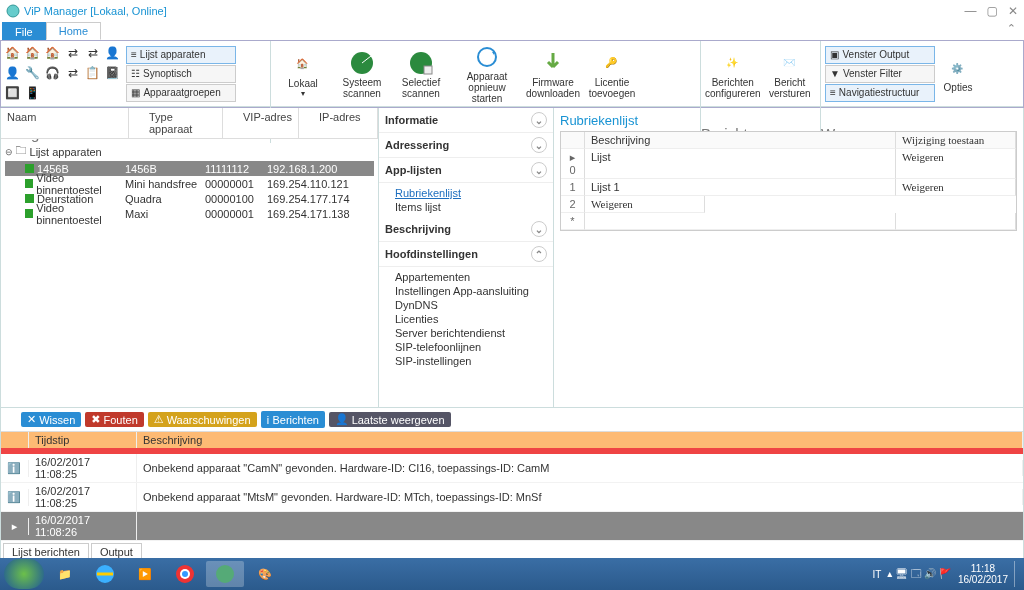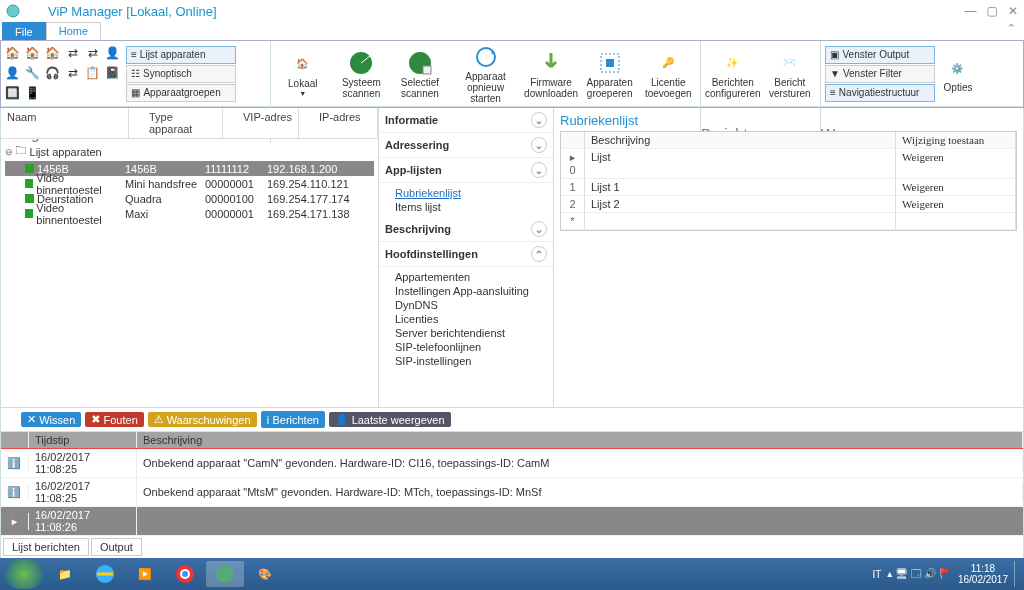--- a/index.html
+++ b/index.html
@@ -1,21 +1,21 @@
 <!DOCTYPE html>
 <html><head>
 <meta charset="utf-8">
 <style>
 * { box-sizing: border-box; margin: 0; padding: 0; font-family: "Segoe UI", Tahoma, sans-serif; }
 body { width: 1024px; height: 590px; background: #fff; font-size: 11px; color: #333; position: relative; overflow: hidden; }
 
 
 .titlebar { height: 22px; display: flex; align-items: center; padding: 0 6px; }
 .titlebar .icon { width: 14px; height: 14px; margin-right: 4px; display: inline-flex; align-items: center; justify-content: center; }
-.titlebar-title { color: #1893d3; font-size: 13px; margin-left: 24px; }
+.titlebar-title { color: #1893d3; font-size: 11px; }
 .titlebar-controls { margin-left: auto; display: flex; gap: 10px; color: #888; font-size: 12px; }
 .titlebar-controls span { cursor: pointer; }
 
 
 .app-tabs { height: 18px; display: flex; align-items: flex-end; padding-left: 2px; position: relative; }
 .app-tab { padding: 2px 12px; font-size: 11px; border: 1px solid #ccc; border-bottom: none; background: #fff; margin-right: 0; height: 18px; display: flex; align-items: center; }
 .app-tab.file { background: #2a8dd4; color: #fff; border-color: #2a8dd4; }
 .app-tab.active-home { color: #2a8dd4; border-bottom: 1px solid #fff; position: relative; z-index: 2; }
 .app-tabs .help-chevron { position: absolute; right: 8px; top: 0; color: #888; }
 
@@ -73,21 +73,21 @@
 
 
 .log-area { border: 1px solid #cdd; border-top: none; }
 .log-tabs { display: flex; gap: 4px; padding: 3px 6px; border-bottom: 1px solid #ddd; align-items: center; }
 .log-tab { display: flex; align-items: center; gap: 3px; padding: 1px 6px; border-radius: 2px; font-size: 11px; color: #fff; }
 .log-tab.wissen { background: #2a8dd4; }
 .log-tab.fouten { background: #c0392b; }
 .log-tab.waarsch { background: #d4a21b; }
 .log-tab.berichten { background: #2a8dd4; }
 .log-tab.laatste { background: #556; }
-.log-header { display: flex; border-bottom: 1px solid #ef4444; background: #a3a3a3; justify-content: space-between; }
+.log-header { display: flex; border-bottom: 6px solid #ef4444; background: #fdba74; justify-content: space-between; }
 .log-header > div, .log-row > div { padding: 2px 6px; font-size: 11px; border-right: 1px solid #eee; }
 .log-row { display: flex; border-bottom: 1px solid #f2f2f2; align-items: center; }
 .log-row.sel { background: #888; color: #fff; }
 .log-c0 { width: 28px; text-align: center; }
 .log-c1 { width: 108px; }
 .log-c2 { flex: 1; }
 .log-foot { display: flex; gap: 2px; padding: 2px; }
 .log-foot .ft { border: 1px solid #ccc; padding: 2px 8px; font-size: 11px; background: #fff; }
 
 
@@ -199,30 +199,20 @@
           <div class="big-btn">
               <span class="bi">
                 <svg width="26" height="26">
                   <path d="M13 3v14m0 0l-5-5m5 5l5-5" stroke="#6a4" stroke-width="3" fill="none"></path>
                 </svg>
               </span>
               <span style="white-space:pre-line">Firmware
 downloaden</span>
             </div>
           <div class="big-btn">
-              <span class="bi">
-                <svg width="26" height="26">
-                  <rect x="4" y="4" width="18" height="18" fill="none" stroke="#2a8dd4" stroke-dasharray="2"></rect>
-                  <rect x="9" y="9" width="8" height="8" fill="#2a8dd4"></rect>
-                </svg>
-              </span>
-              <span style="white-space:pre-line">Apparaten
-groeperen</span>
-            </div>
-          <div class="big-btn">
               <span class="bi">🔑</span>
               <span style="white-space:pre-line">Licentie
 toevoegen</span>
             </div>
         </div>
       </div>
 
       <div class="ribbon-group" style="width:120px">
         <div class="ribbon-group-body">
           <div class="big-btn">
@@ -376,21 +366,20 @@
             <div class="rp-c1">Lijst</div>
             <div class="rp-c2">Weigeren</div>
           </div>
           <div class="rp-grid-row">
             <div class="rp-c0">1</div>
             <div class="rp-c1">Lijst 1</div>
             <div class="rp-c2">Weigeren</div>
           </div>
           <div class="rp-grid-row">
             <div class="rp-c0">2</div>
-            <div class="rp-c1">Lijst 2</div>
             <div class="rp-c2">Weigeren</div>
           </div>
           <div class="rp-grid-row">
             <div class="rp-c0">*</div>
             <div class="rp-c1"></div>
             <div class="rp-c2"></div>
           </div>
         </div>
     </div>
   </div>

